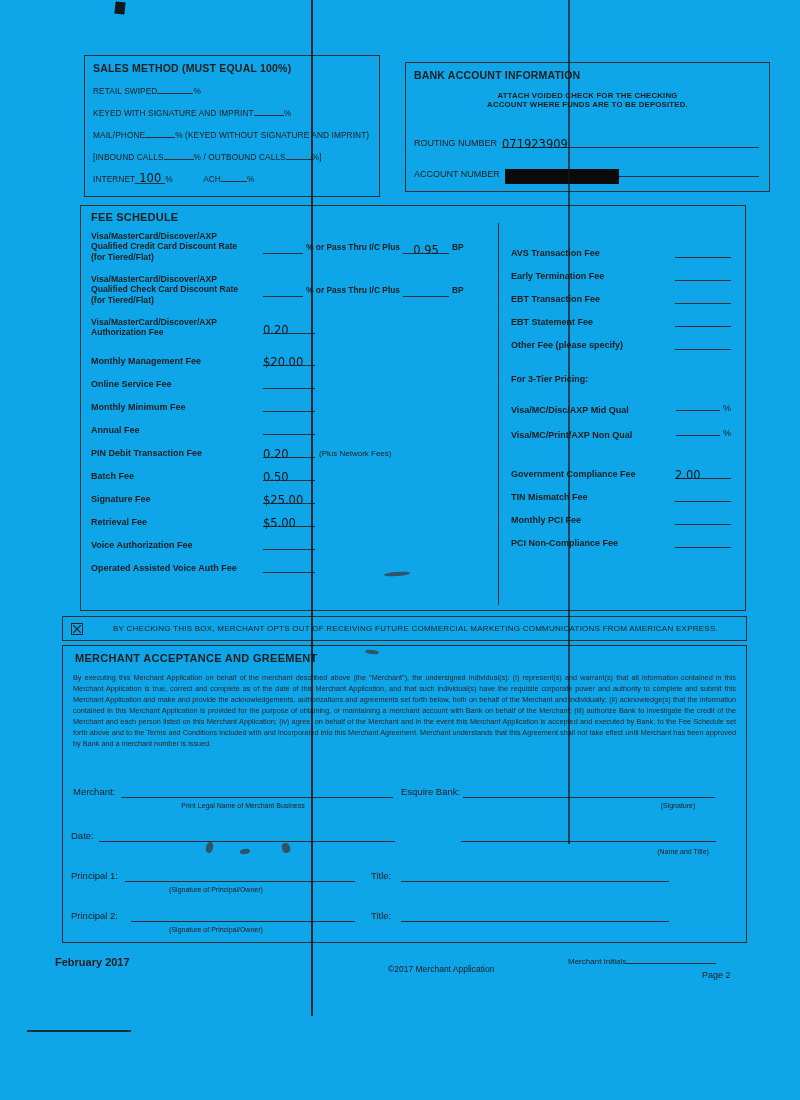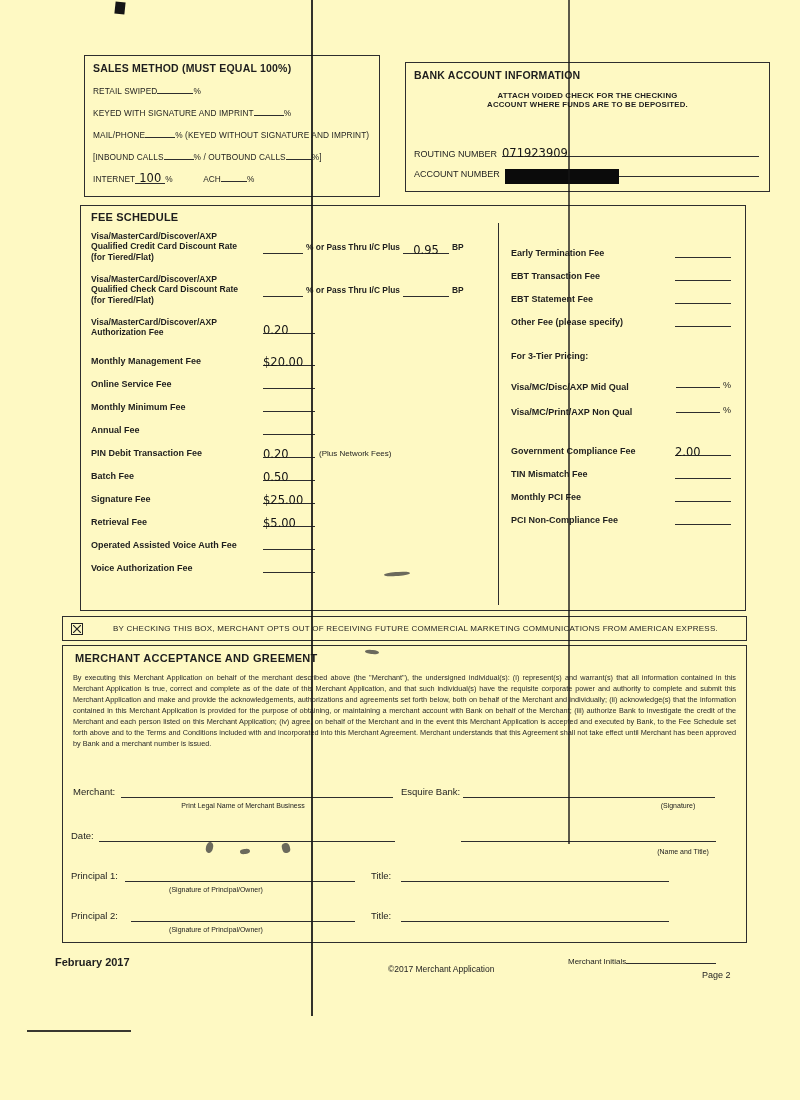--- a/index.html
+++ b/index.html
@@ -1,35 +1,35 @@
 <!DOCTYPE html>
 <html><head>
 <meta charset="utf-8">
 <style>
   html,body{margin:0;padding:0;}
   body{width:800px;height:1100px;position:relative;background:#ececea;font-family:"Liberation Sans",sans-serif;color:#1e1e1e;overflow:hidden;}
-  .page{position:absolute;left:0;top:0;width:800px;height:1100px;background:#fef9c3;}
+  .page{position:absolute;left:0;top:0;width:800px;height:1100px;background:#0ea5e9;}
   .box{position:absolute;border:1px solid #2e2e2e;background:transparent;}
   .box-title{font-weight:bold;font-size:10.5px;letter-spacing:.2px;}
   .fill{display:inline-block;border-bottom:1px solid #2e2e2e;height:13px;vertical-align:baseline;text-align:left;}
   .fill.center{text-align:center;}
   .w26{width:26px}.w30{width:30px}.w36{width:36px}.w40{width:40px}.w44{width:44px}.w46{width:46px}.w52{width:52px}.w56{width:56px}.w90{width:90px}
   .grow{flex:1;}
   .val{font-family:"DejaVu Sans",sans-serif;font-size:11.5px;line-height:1;color:#141414;}
 
   
   .sales-box{left:84px;top:55px;width:296px;height:142px;padding:6px 8px;box-sizing:border-box;}
   .sm-row{font-size:8.3px;margin-top:9px;white-space:nowrap;letter-spacing:.1px;}
   .sm-row .fill{height:10px;}
 
   
   .bank-box{left:405px;top:62px;width:365px;height:130px;padding:6px 8px;box-sizing:border-box;}
   .bank-notice{margin-top:10px;text-align:center;font-size:7.8px;font-weight:bold;letter-spacing:.2px;}
   .bank-row{position:absolute;left:8px;right:10px;display:flex;align-items:baseline;}
-  .bank-row.routing{top:80px;}
+  .bank-row.routing{top:71px;align-items:flex-end;}
   .bank-row.account{top:100px;}
   .bank-label{font-size:9px;margin-right:5px;white-space:nowrap;}
   .redaction{display:inline-block;width:114px;height:15px;background:#0b0b0b;vertical-align:bottom;transform:translateY(3px);}
 
   
   .fee-box{left:80px;top:205px;width:666px;height:406px;box-sizing:border-box;}
   .fee-title{font-weight:bold;font-size:11px;padding:5px 0 0 10px;letter-spacing:.2px;}
   .fee-cols{display:flex;height:382px;}
   .fee-left{width:417px;padding:2px 10px;box-sizing:border-box;}
   .fee-right{flex:1;border-left:1px solid #2e2e2e;padding:12px 14px 0 12px;box-sizing:border-box;}
@@ -194,32 +194,36 @@
           <span class="fee-label">Signature Fee</span>
           <span class="fill w52"><span class="val">$25.00</span></span>
           <span class="fee-note"></span>
         </div>
         <div class="fee-row">
           <span class="fee-label">Retrieval Fee</span>
           <span class="fill w52"><span class="val">$5.00</span></span>
           <span class="fee-note"></span>
         </div>
         <div class="fee-row">
+          <span class="fee-label">Voice Authorization Fee</span>
+          <span class="fill w52"><span class="val"></span></span>
+          <span class="fee-note"></span>
+        </div>
+        <div class="fee-row">
           <span class="fee-label">Operated Assisted Voice Auth Fee</span>
           <span class="fill w52"><span class="val"></span></span>
           <span class="fee-note"></span>
         </div>
-        <div class="fee-row">
-          <span class="fee-label">Voice Authorization Fee</span>
-          <span class="fill w52"><span class="val"></span></span>
-          <span class="fee-note"></span>
-        </div>
       </div>
 
       <div class="fee-right">
+        <div class="fee-row right">
+          <span class="fee-label">AVS Transaction Fee</span>
+          <span class="fill w56"><span class="val"></span></span>
+        </div>
         <div class="fee-row right">
           <span class="fee-label">Early Termination Fee</span>
           <span class="fill w56"><span class="val"></span></span>
         </div>
         <div class="fee-row right">
           <span class="fee-label">EBT Transaction Fee</span>
           <span class="fill w56"><span class="val"></span></span>
         </div>
         <div class="fee-row right">
           <span class="fee-label">EBT Statement Fee</span>

